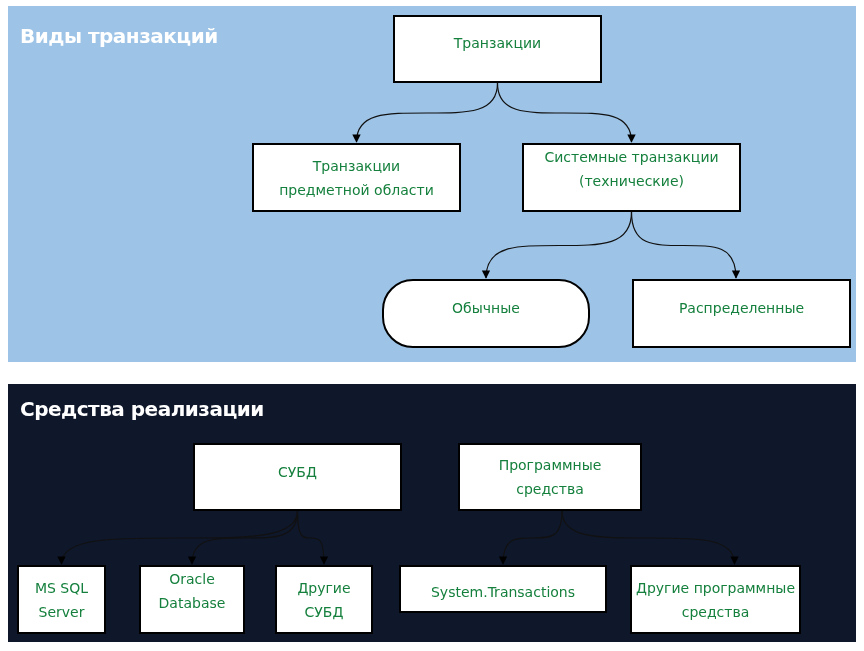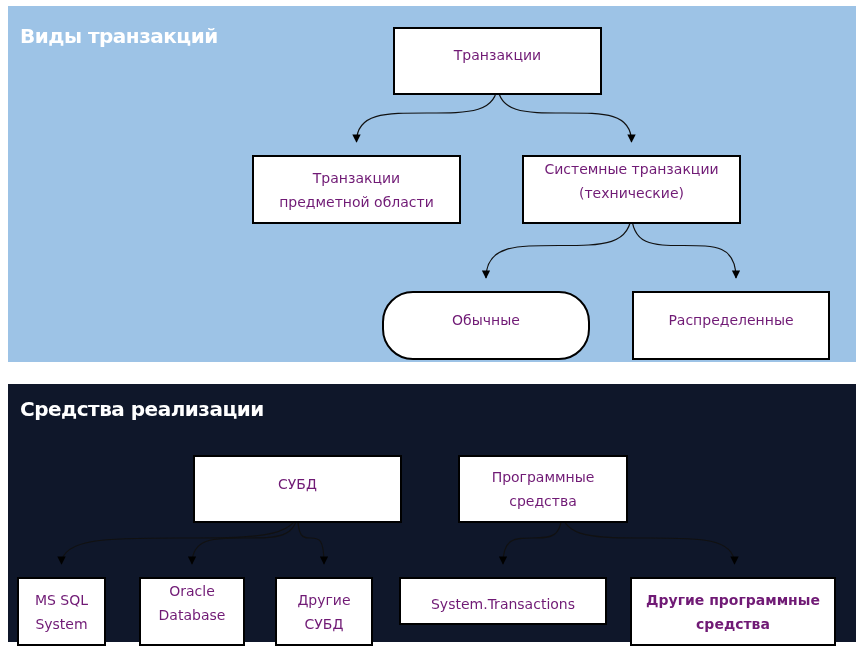--- a/index.html
+++ b/index.html
@@ -4,22 +4,22 @@
 <style>
   html,body{margin:0;padding:0;background:#ffffff;}
   body{width:864px;height:651px;position:relative;overflow:hidden;font-family:"DejaVu Sans","Liberation Sans",sans-serif;}
   .panel{position:absolute;left:8px;width:848px;}
   .panel-blue{top:6px;height:356px;background:#9dc3e6;}
   .panel-green{top:384px;height:258px;background:#0f172a;}
   .panel-title{position:absolute;left:12px;color:#ffffff;font-family:"DejaVu Sans",sans-serif;font-weight:bold;font-size:20px;letter-spacing:-0.5px;}
   .panel-blue .panel-title{top:18px;}
   .panel-green .panel-title{top:13px;}
   .node{position:absolute;background:#ffffff;border:2px solid #000;box-sizing:border-box;
-        display:flex;justify-content:center;text-align:center;font-size:14px;line-height:24px;color:#701a75;
-        font-family:"DejaVu Sans",sans-serif;margin-top:12px;}
+        display:flex;justify-content:center;text-align:center;font-size:14px;line-height:24px;color:#15803d;
+        font-family:"DejaVu Sans",sans-serif;}
   .node span{display:block;white-space:pre-line;}
   svg.edges{position:absolute;left:0;top:0;width:864px;height:651px;pointer-events:none;}
 </style>
 </head>
 <body>
 
 <div class="panel panel-blue">
   <div class="panel-title">Виды транзакций</div>
 </div>
 <div class="panel panel-green">
@@ -52,42 +52,42 @@
   <span>Транзакции
 предметной области</span>
 </div>
 <div class="node" id="n-system" style="left:522px;top:143px;width:219px;height:69px;align-items:flex-start;">
   <span>Системные транзакции
 (технические)</span>
 </div>
 <div class="node" id="n-regular" style="left:382px;top:279px;width:208px;height:69px;align-items:flex-start;padding-top:15px;border-radius:31px;">
   <span>Обычные</span>
 </div>
-<div class="node" id="n-distributed" style="left:632px;top:279px;width:198px;height:69px;align-items:flex-start;padding-top:15px;">
+<div class="node" id="n-distributed" style="left:632px;top:279px;width:219px;height:69px;align-items:flex-start;padding-top:15px;">
   <span>Распределенные</span>
 </div>
 
 <div class="node" id="n-dbms" style="left:193px;top:443px;width:209px;height:68px;align-items:flex-start;padding-top:15px;">
   <span>СУБД</span>
 </div>
-<div class="node" id="n-software" style="left:458px;top:443px;width:170px;height:68px;align-items:center;">
+<div class="node" id="n-software" style="left:458px;top:443px;width:184px;height:68px;align-items:center;">
   <span>Программные
 средства</span>
 </div>
 <div class="node" id="n-mssql" style="left:17px;top:565px;width:89px;height:69px;align-items:center;">
   <span>MS SQL
-System</span>
+Server</span>
 </div>
 <div class="node" id="n-oracle" style="left:139px;top:565px;width:106px;height:69px;align-items:flex-start;">
   <span>Oracle
 Database</span>
 </div>
 <div class="node" id="n-other_dbms" style="left:275px;top:565px;width:98px;height:69px;align-items:center;">
   <span>Другие
 СУБД</span>
 </div>
 <div class="node" id="n-systx" style="left:399px;top:565px;width:208px;height:48px;align-items:flex-start;padding-top:13px;">
   <span>System.Transactions</span>
 </div>
-<div class="node" id="n-other_sw" style="left:630px;top:565px;width:206px;height:69px;align-items:center;font-weight:bold;">
+<div class="node" id="n-other_sw" style="left:630px;top:565px;width:171px;height:69px;align-items:center;">
   <span>Другие программные
 средства</span>
 </div>
 
 </body></html>

